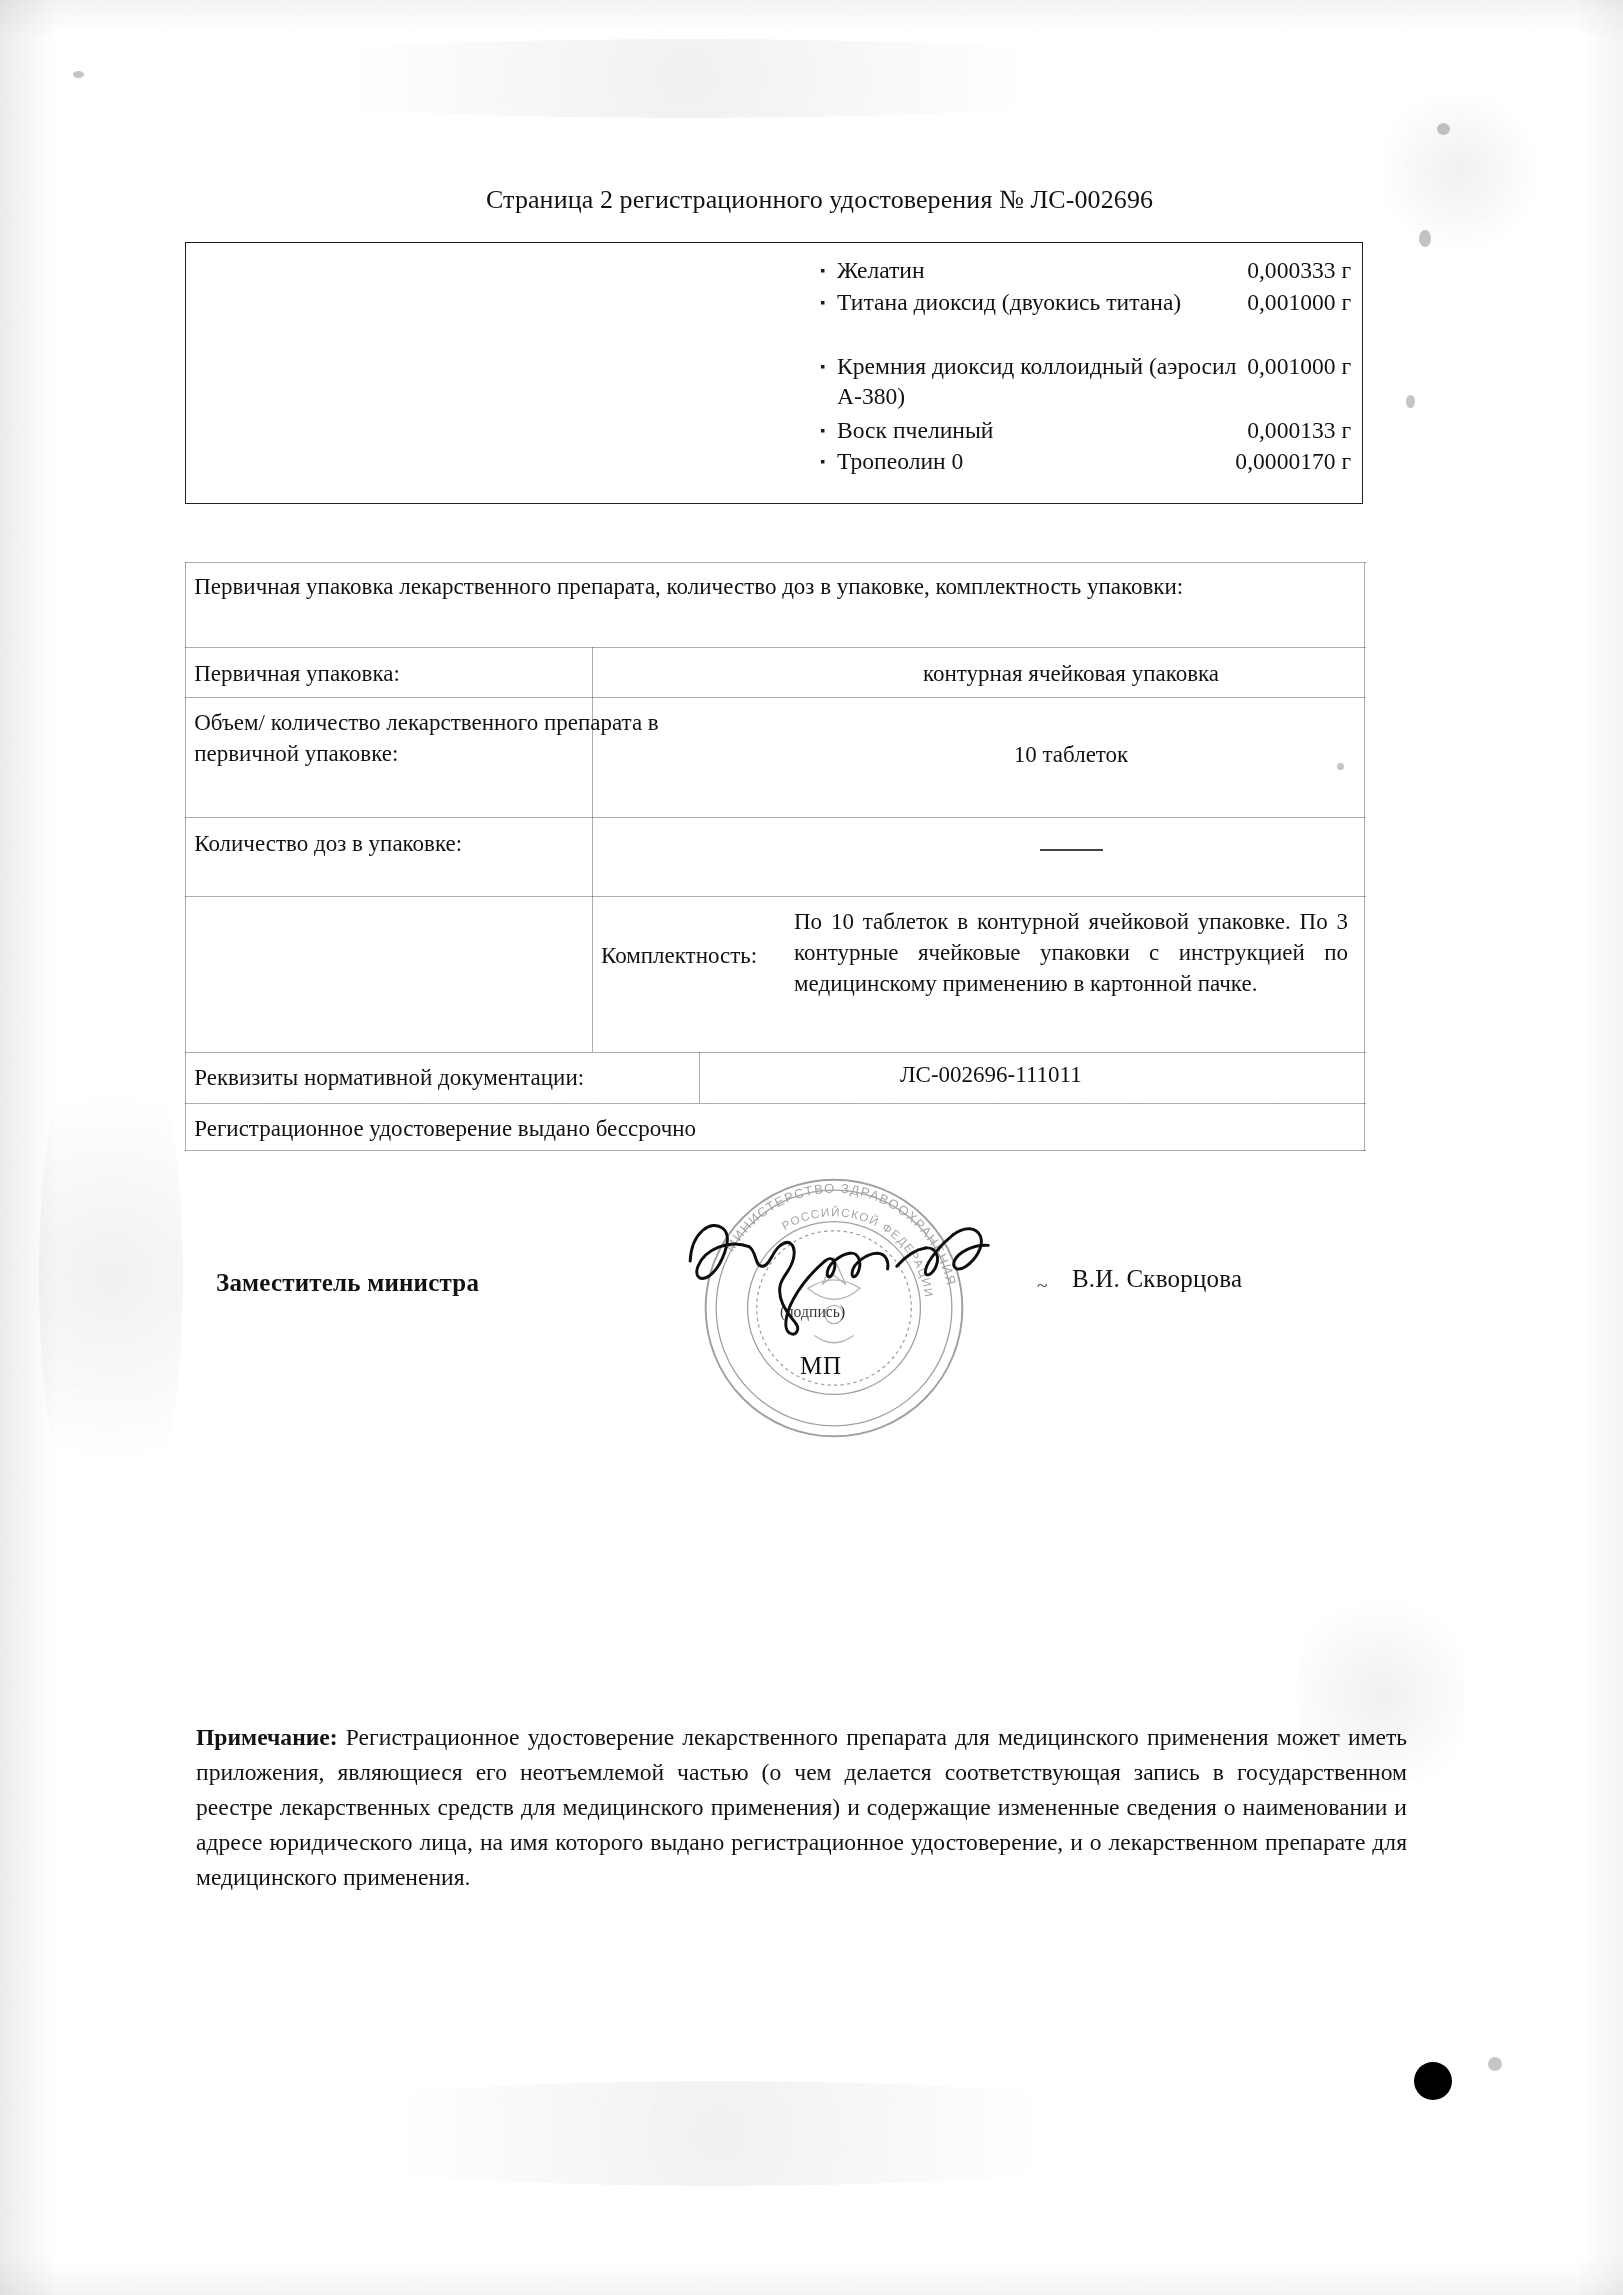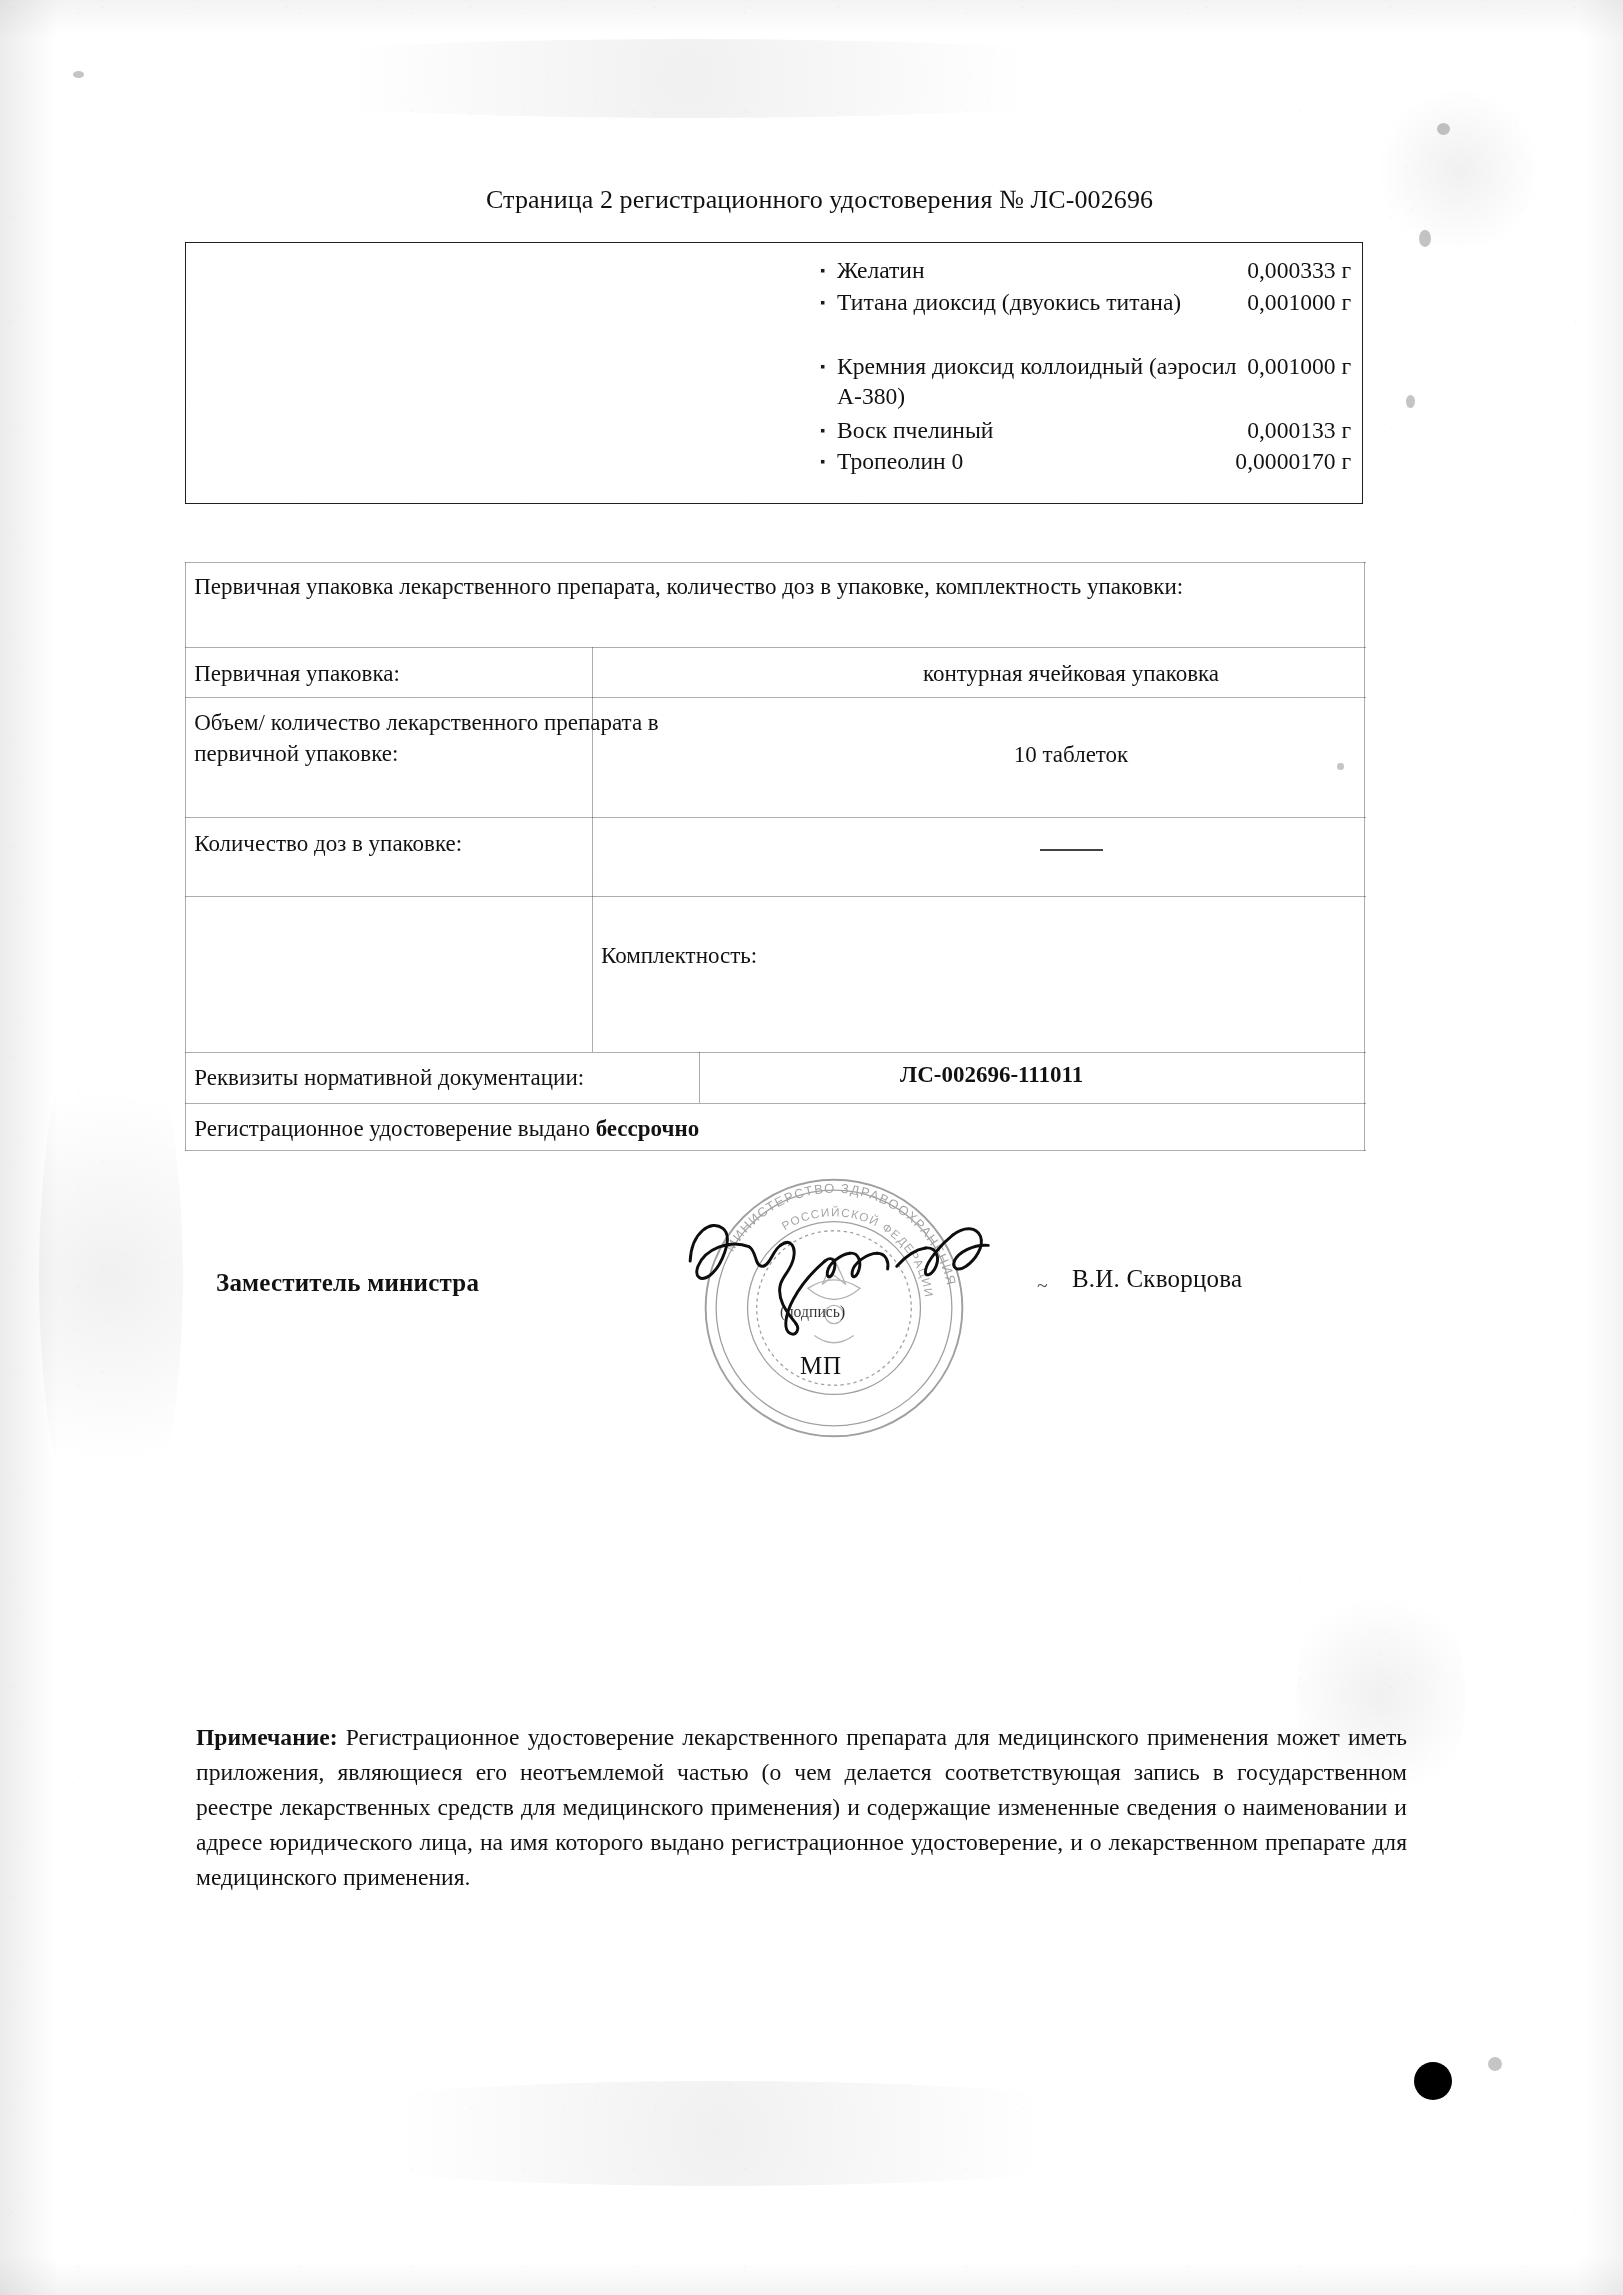--- a/index.html
+++ b/index.html
@@ -120,21 +120,21 @@
   .cellR.center { text-align: center; }
   .cellR.just   { text-align: justify; text-align-last: left; }
   .cellR.wide   { left: 715px; width: 452px; }
   .dashmark {
     display: inline-block;
     width: 63px;
     border-bottom: 2px solid #222;
     opacity: .85;
     vertical-align: middle;
   }
-  .bold { font-weight: bold; }
+  .bold { font-weight: normal; }
 
   
   #sig-title {
     position: absolute;
     left: 216px;
     top: 1269px;
     font-size: 25px;
     font-weight: bold;
     letter-spacing: 0.2px;
   }
@@ -278,20 +278,21 @@
     <div class="cellL" style="top:9.2px; width:1152px;">Первичная упаковка лекарственного препарата, количество доз в упаковке, комплектность упаковки:</div>
     <div class="cellR center" style="top:96px;">контурная ячейковая упаковка</div>
 
     <div class="cellL" style="top:145px;">Объем/ количество лекарственного препарата в первичной упаковке:</div>
     <div class="cellR center" style="top:177px;">10 таблеток</div>
 
     <div class="cellL" style="top:266px;">Количество доз в упаковке:</div>
     <div class="cellR center" style="top:270px;"><span class="dashmark"></span></div>
 
     <div class="cellL" style="top:378px;text-align:right;">Комплектность:</div>
+    <div class="cellR just" style="top:344px;">По 10 таблеток в контурной ячейковой упаковке. По 3 контурные ячейковые упаковки с инструкцией по медицинскому применению в картонной пачке.</div>
 
     <div class="cellL" style="top:500px; width:517px;">Реквизиты нормативной документации:</div>
     <div class="cellR wide bold" style="top:497px;">ЛС-002696-111011</div>
 
     <div class="cellL" style="top:551px; width:1113px;"><span>Регистрационное удостоверение выдано </span><span class="bold">бессрочно</span></div>
   </div>
 
   <div id="sig-title">Заместитель министра</div>
 
   <div id="stamp">

